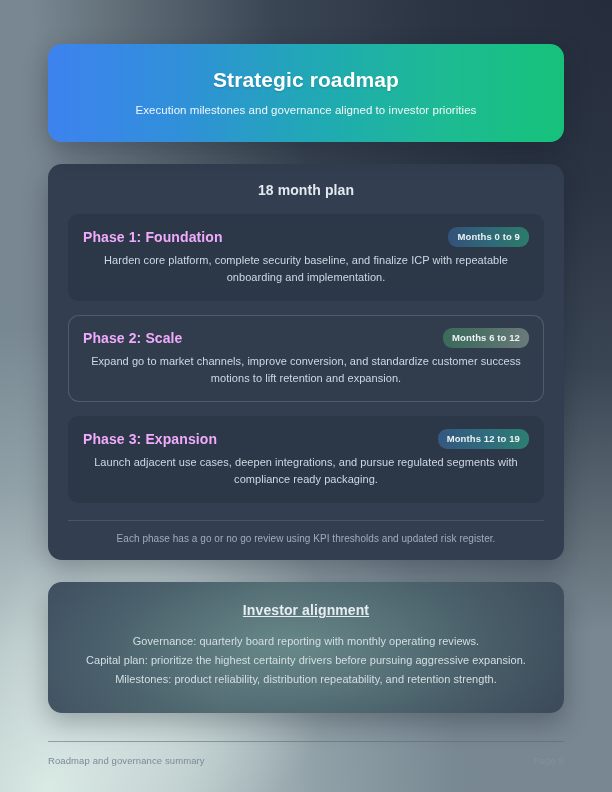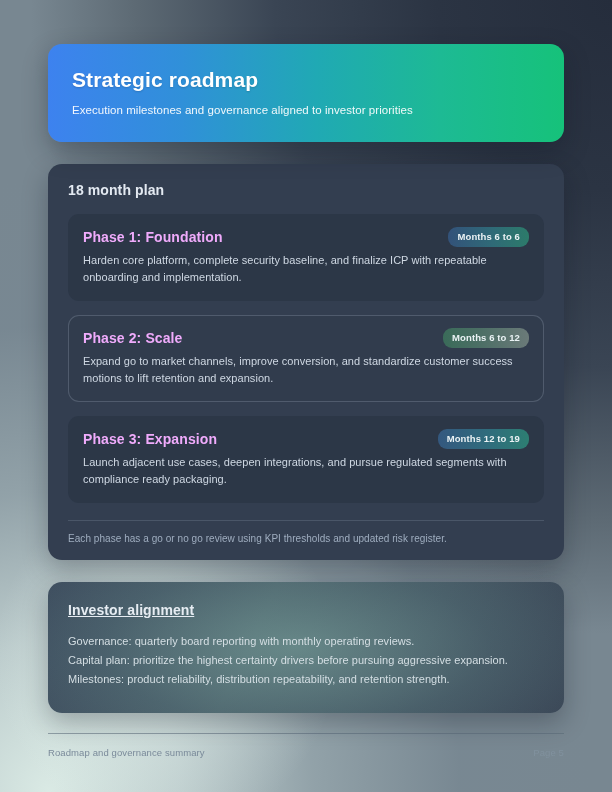--- a/index.html
+++ b/index.html
@@ -33,25 +33,26 @@
     bottom: -14%;
     width: 78%;
     height: 62%;
     background: radial-gradient(closest-side, rgba(232,245,240,0.55), rgba(232,245,240,0.0) 72%);
     pointer-events: none;
   }
 
   #content {
     position: relative;
     z-index: 2;
-    padding: 44px 48px 16px 48px;
+    padding: 44px 48px 8px 48px;
     box-sizing: border-box;
     height: 792px;
     display: flex;
     flex-direction: column;
+    text-align: center;
   }
 
   
   .hero {
     border-radius: 14px;
     padding: 24px 24px 26px 24px;
     background: linear-gradient(90deg, #3d82ef 0%, #2f93d8 30%, #1fab b0 55%, #1ebb8e 78%, #18c177 100%);
     background: linear-gradient(90deg, #3d82ef 0%, #3090d9 26%, #20a9b4 52%, #1dba94 76%, #16c27a 100%);
     box-shadow: 0 10px 26px rgba(12,20,32,0.30);
     position: relative;
@@ -224,21 +225,21 @@
     </div>
 
     <div class="card plan-card">
       <h2 class="plan-title">18 month plan</h2>
 
       <div class="phase-list">
 
         <div class="phase">
           <div class="phase-head">
             <div class="phase-name">Phase 1: Foundation</div>
-            <div class="badge b1">Months 6 to 6</div>
+            <div class="badge b1">Months 0 to 9</div>
           </div>
           <p class="phase-desc">Harden core platform, complete security baseline, and finalize ICP with repeatable onboarding and implementation.</p>
         </div>
 
         <div class="phase bordered">
           <div class="phase-head">
             <div class="phase-name">Phase 2: Scale</div>
             <div class="badge b2">Months 6 to 12</div>
           </div>
           <p class="phase-desc">Expand go to market channels, improve conversion, and standardize customer success motions to lift retention and expansion.</p>

